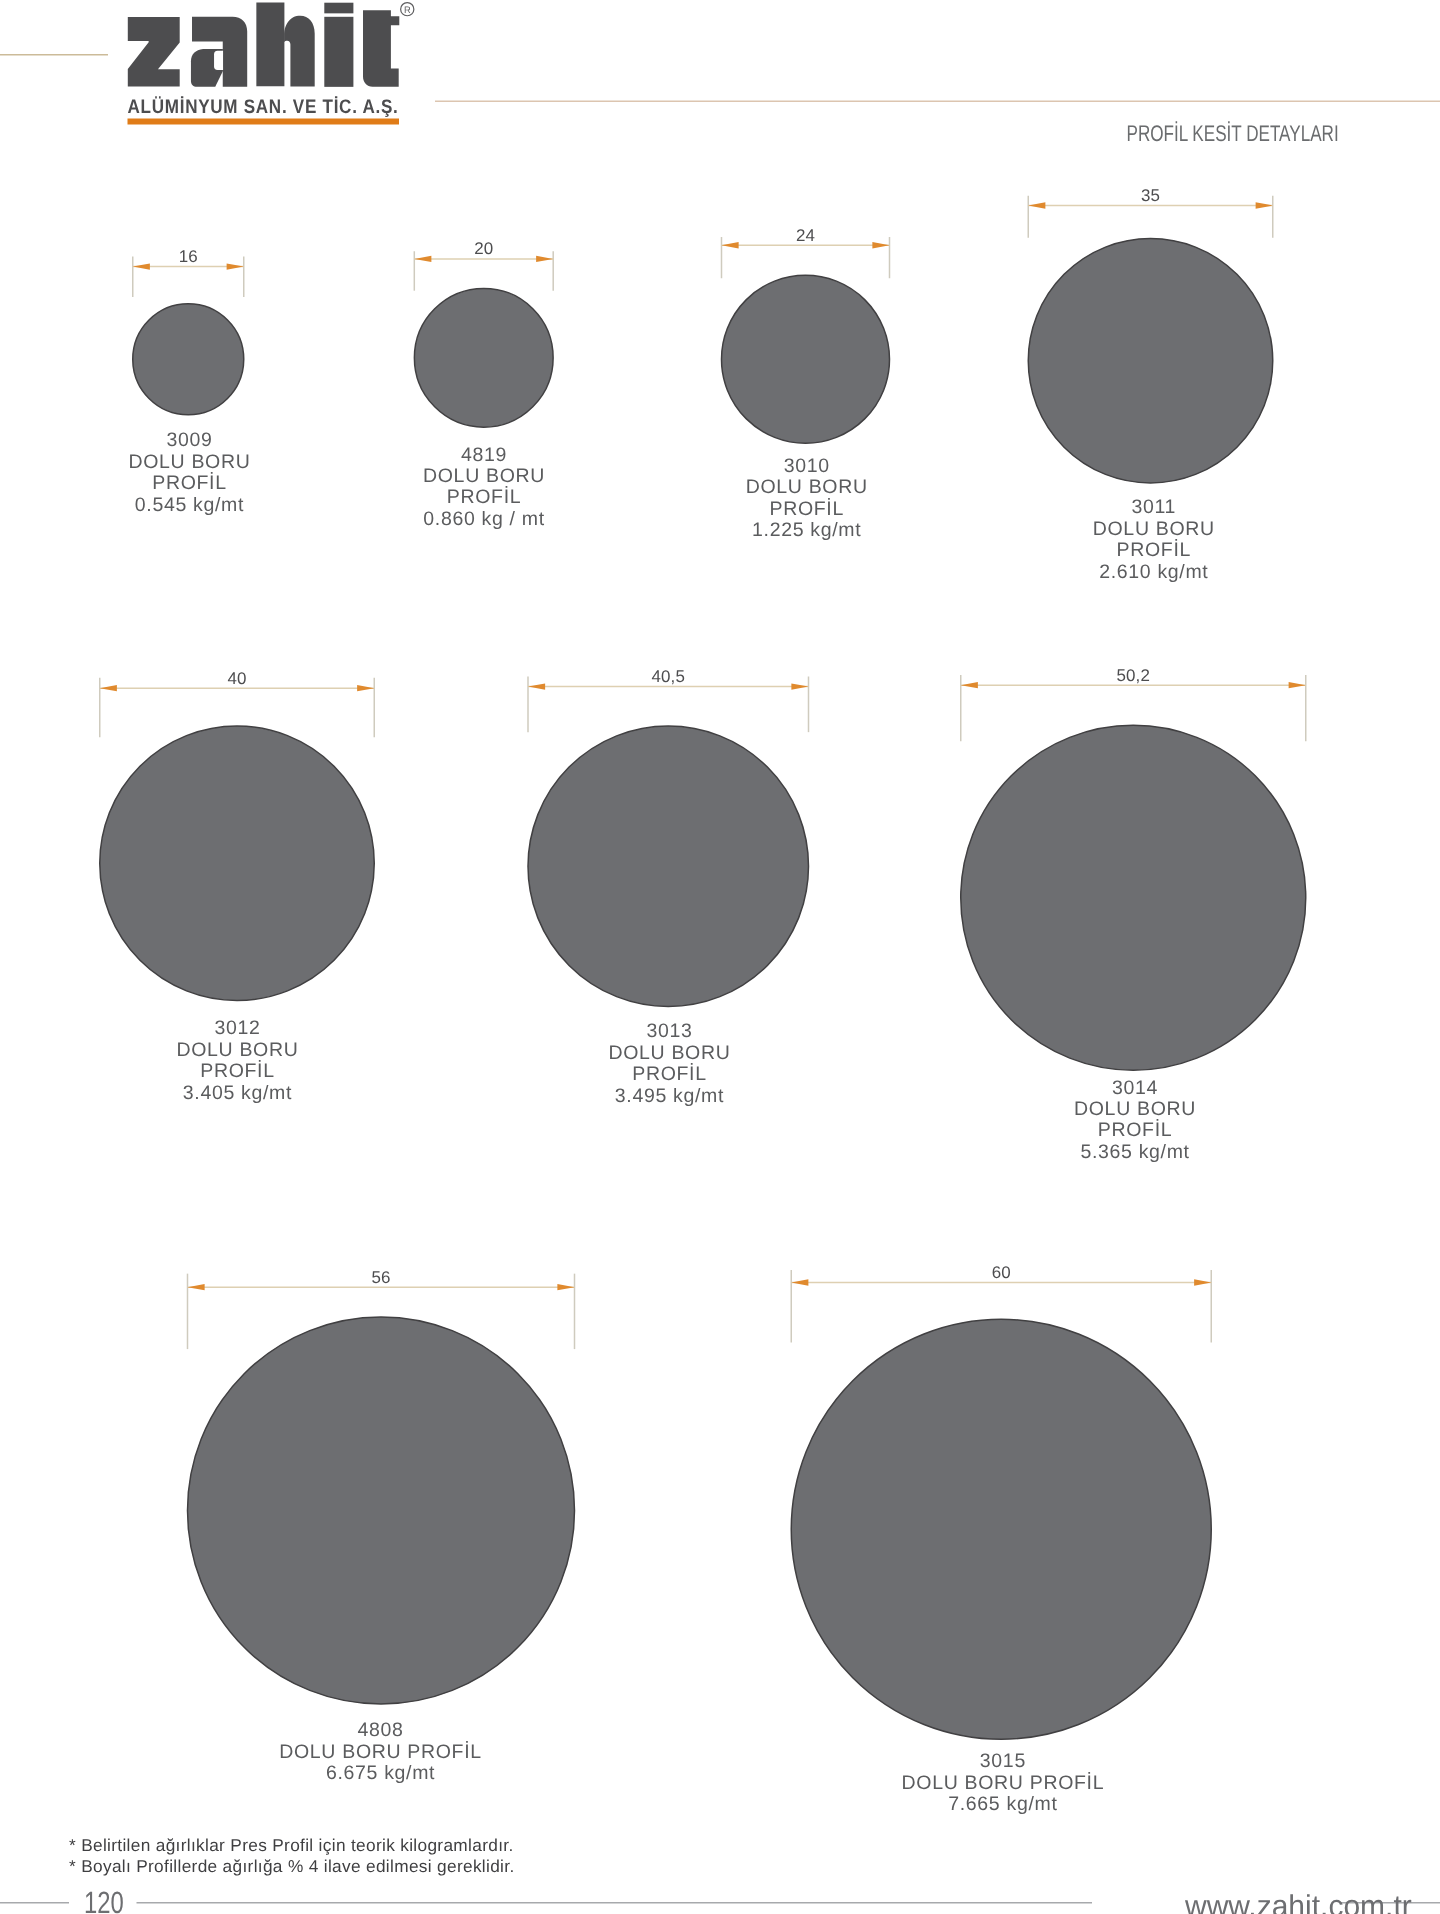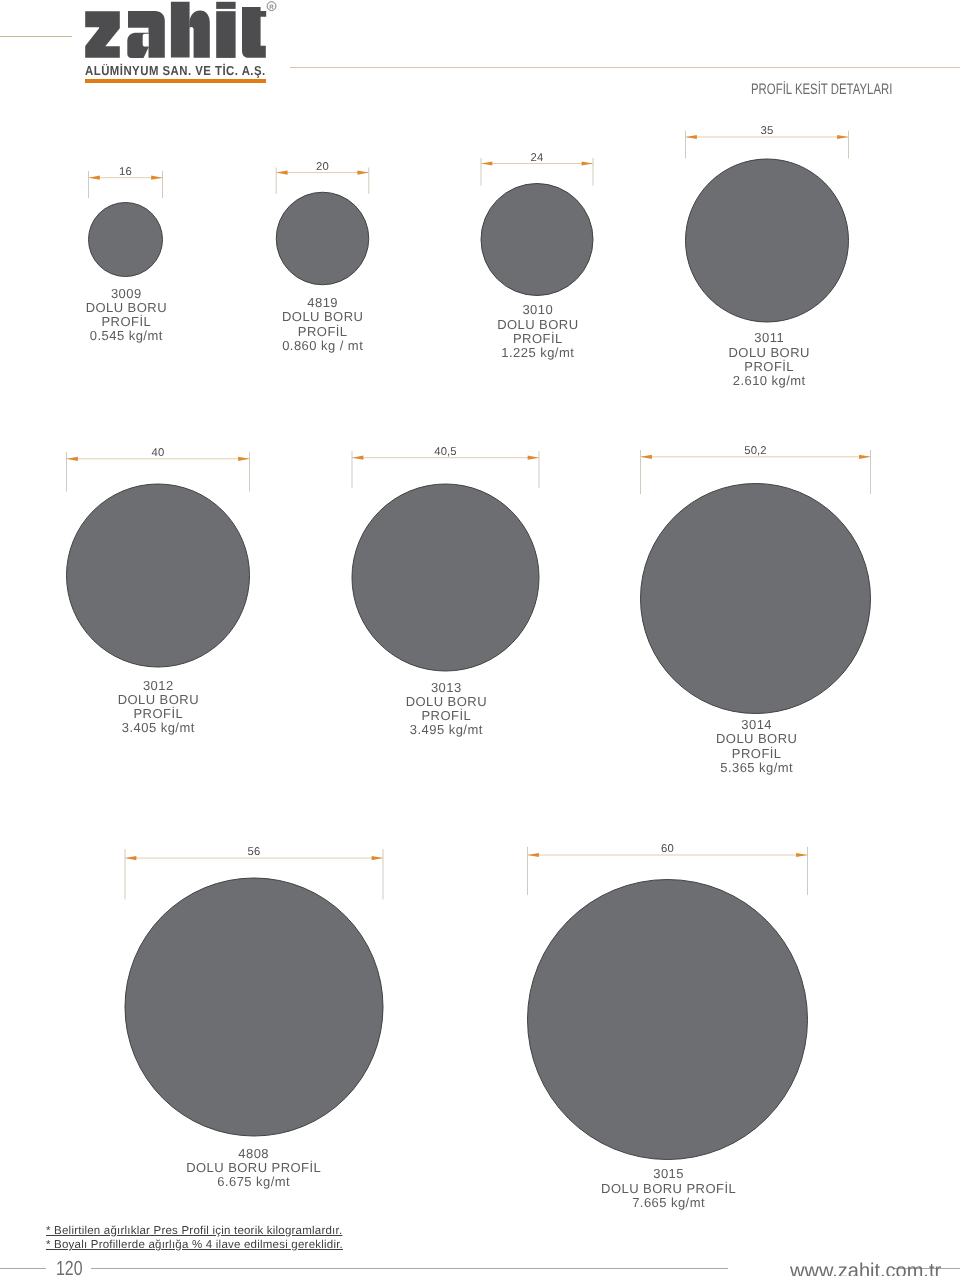--- a/index.html
+++ b/index.html
@@ -41,21 +41,21 @@
     fill:#4d4d4f;font-size:11.3px;letter-spacing:.1px;text-anchor:middle;
   }
   .caption{
     font-family:"Liberation Sans",sans-serif;
     fill:#5b5c5e;font-size:13px;letter-spacing:.45px;text-anchor:middle;
   }
 
   
   #notes{position:absolute;left:46px;top:1223.5px;font-size:11.5px;font-weight:400;
          letter-spacing:.22px;color:#3f3f41;line-height:14.6px;white-space:nowrap;}
-  #notes div{margin:0;text-decoration:underline;}
+  #notes div{margin:0;}
 
   
   #pagenum{position:absolute;left:55.5px;top:1257.2px;font-size:20.5px;color:#6d6e71;font-weight:400;
            letter-spacing:0;transform:scaleX(.775);transform-origin:0 0;}
   #footer-line-left{position:absolute;left:0;top:1268px;width:46.3px;height:1px;background:#a7a9ac;}
   #footer-line-mid{position:absolute;left:91.1px;top:1267.5px;width:637.4px;height:1px;background:#a7a9ac;}
   #footer-line-right{position:absolute;left:893.8px;top:1267.5px;width:66.2px;height:1px;background:#a7a9ac;}
   #site{position:absolute;left:790px;top:1260.2px;font-size:20px;color:#6d6e71;white-space:nowrap;}
 </style>
 </head>

